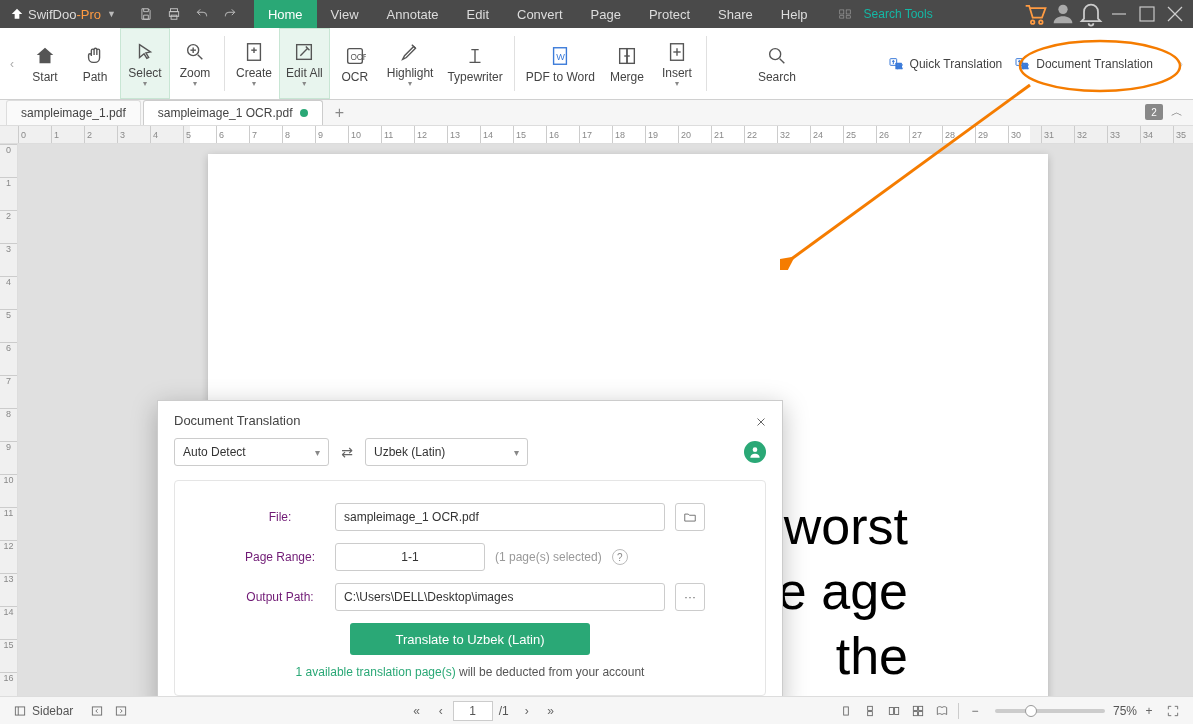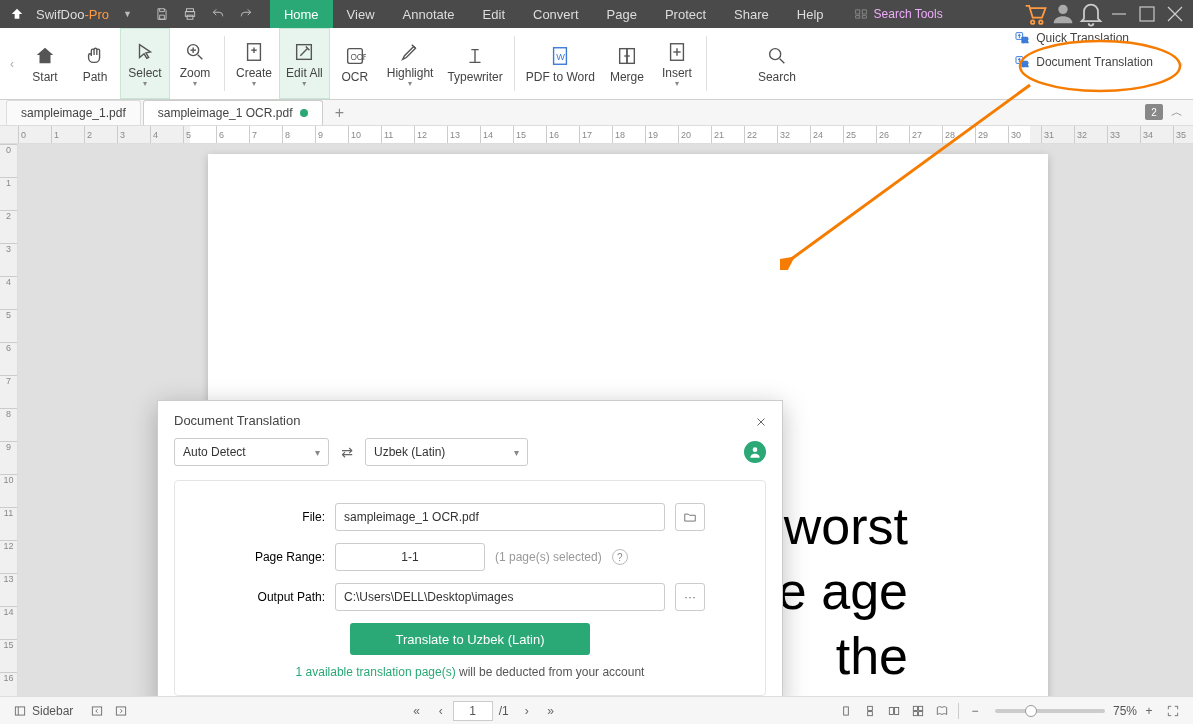--- a/index.html
+++ b/index.html
@@ -1,44 +1,44 @@
 <!DOCTYPE html>
 <html><head>
 <meta charset="utf-8">
 <style>
 * { margin:0; padding:0; box-sizing:border-box; font-family:"Segoe UI",Arial,sans-serif; }
 body { width:1193px; height:724px; background:#e8e8e8; overflow:hidden; position:relative; font-size:12px; color:#333; }
 
 
 .titlebar { height:28px; background:#4a4a4a; color:#ddd; display:flex; align-items:center; padding:0 4px; }
-.ti-logo { display:flex; align-items:center; gap:12px; padding:0 6px; font-size:13px; }
+.ti-logo { display:flex; align-items:center; gap:4px; padding:0 6px; font-size:13px; }
 .ti-logo svg { width:14px; height:14px; }
 .ti-drop { font-size:9px; color:#bbb; margin-left:2px; display:inline-block; }
 .ti-sep { width:10px; }
 .ti-icon { width:28px; height:28px; display:flex; align-items:center; justify-content:center; cursor:pointer; color:#ccc; }
 .ti-icon svg { width:14px; height:14px; stroke:currentColor; fill:none; stroke-width:1.5; }
 .ti-spacer { width:10px; }
 .menu { display:flex; height:28px; }
 .menu-item { padding:0 14px; display:flex; align-items:center; cursor:pointer; font-size:13px; }
 .menu-item.active { background:#2aa876; color:#fff; }
-.search-tools { display:flex; align-items:center; gap:6px; color:#f0abfc; margin-left:8px; padding:0 8px; }
+.search-tools { display:flex; align-items:center; gap:12px; color:#14b8a6; margin-left:8px; padding:0 8px; }
 .title-right { margin-left:auto; display:flex; align-items:center; }
 .win-ctrl { width:28px; height:28px; display:flex; align-items:center; justify-content:center; cursor:pointer; color:#ccc; }
 
 
 .ribbon { height:72px; background:#fff; display:flex; align-items:stretch; padding:0 4px; border-bottom:1px solid #d0d0d0; position:relative; }
 .ribbon-arrow { width:16px; display:flex; align-items:center; justify-content:center; color:#aaa; cursor:pointer; }
 .ribbon-btn { display:flex; flex-direction:column; align-items:center; justify-content:center; padding:4px 6px; min-width:50px; cursor:pointer; border:1px solid transparent; position:relative; }
 .ribbon-btn.sel { background:#e8f5ee; border-color:#c8e6d4; }
 .ribbon-btn .rico { height:24px; display:flex; align-items:center; justify-content:center; color:#555; }
 .ribbon-btn .rlabel { font-size:12px; color:#444; margin-top:2px; }
 .ribbon-btn .rdrop { font-size:8px; color:#888; line-height:8px; }
 .ribbon-sep { width:1px; background:#e0e0e0; margin:8px 4px; }
 .ribbon-gap { width:40px; }
-.ribbon-right { margin-left:auto; display:flex; flex-direction:column; justify-content:flex-start; gap:4px; padding:0 16px 0 4px; }
+.ribbon-right { margin-left:auto; display:flex; flex-direction:row; justify-content:space-between; gap:4px; padding:0 16px 0 4px; }
 .rb-link { display:flex; align-items:center; gap:6px; font-size:12px; color:#444; cursor:pointer; padding:2px 4px; }
 .rb-link svg { width:16px; height:16px; }
 
 
 .tabs { height:26px; background:#f6f6f6; border-bottom:1px solid #ddd; display:flex; align-items:stretch; padding-left:6px; position:relative; }
 .tab { display:flex; align-items:center; gap:8px; padding:0 14px; border:1px solid #ddd; border-bottom:none; background:#fafafa; margin-right:2px; font-size:12px; color:#444; cursor:pointer; border-top-left-radius:3px; border-top-right-radius:3px; }
 .tab.active { background:#fff; border-color:#ccc; }
 .tab .dot { width:8px; height:8px; border-radius:50%; background:#2aa876; }
 .tab-add { width:28px; display:flex; align-items:center; justify-content:center; color:#888; cursor:pointer; font-size:16px; }
 .tab-badge { position:absolute; right:30px; top:4px; width:18px; height:16px; background:#888; color:#fff; font-size:10px; display:flex; align-items:center; justify-content:center; border-radius:2px; }
@@ -62,21 +62,21 @@
 .dlg-title { padding:12px 16px 10px; font-size:13px; color:#444; position:relative; }
 .dlg-close { position:absolute; right:12px; top:12px; width:18px; height:18px; cursor:pointer; color:#666; display:flex; align-items:center; justify-content:center; }
 .dlg-row { display:flex; align-items:center; padding:0 16px 14px; gap:8px; }
 .select { height:28px; border:1px solid #ccc; border-radius:3px; display:flex; align-items:center; padding:0 8px; font-size:12px; background:#fff; cursor:pointer; position:relative; }
 .select::after { content:"▾"; position:absolute; right:8px; color:#888; font-size:10px; }
 .swap { width:20px; text-align:center; color:#666; font-size:14px; }
 .avatar { margin-left:auto; width:22px; height:22px; border-radius:50%; background:#2aa876; display:flex; align-items:center; justify-content:center; }
 .avatar svg { width:14px; height:14px; fill:#fff; }
 .dlg-box { margin:0 16px 12px; border:1px solid #e5e5e5; border-radius:4px; padding:22px 60px 16px; }
 .frow { display:flex; align-items:center; margin-bottom:12px; gap:10px; }
-.flbl { width:90px; text-align:right; font-size:12px; color:#000000; }
+.flbl { width:90px; text-align:center; font-size:12px; color:#701a75; }
 .finput { flex:1; height:28px; border:1px solid #ccc; border-radius:3px; padding:0 8px; font-size:12px; color:#333; }
 .finput.sm { flex:none; width:150px; text-align:center; }
 .fbtn { width:30px; height:28px; border:1px solid #ccc; border-radius:3px; display:flex; align-items:center; justify-content:center; cursor:pointer; color:#666; }
 .fnote { font-size:12px; color:#999; }
 .helpico { width:16px; height:16px; border:1px solid #bbb; border-radius:50%; display:flex; align-items:center; justify-content:center; font-size:10px; color:#888; }
 .translate-btn { display:block; margin:6px auto 10px; width:240px; height:32px; background:#2aa876; color:#fff; border:none; border-radius:3px; font-size:13px; cursor:pointer; }
 .deduct { text-align:center; font-size:12px; color:#555; }
 .deduct .link { color:#2aa876; }
 
 

